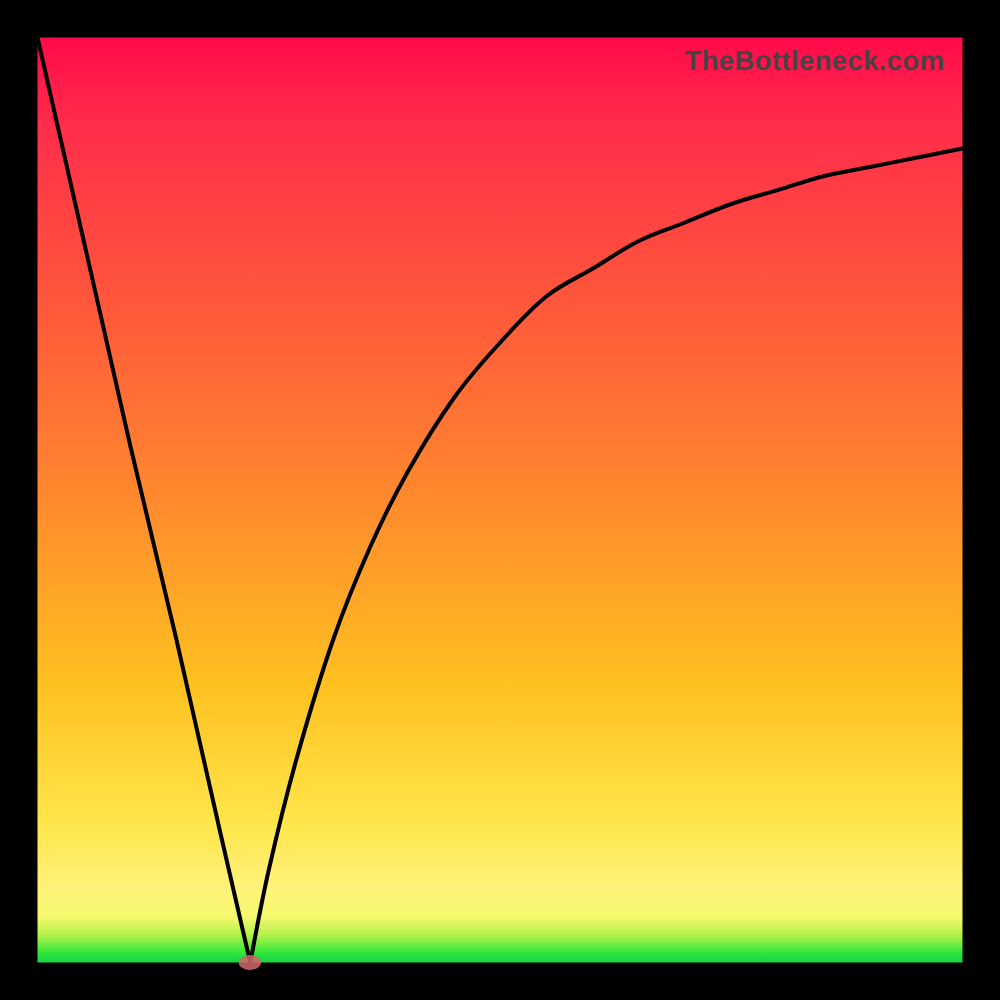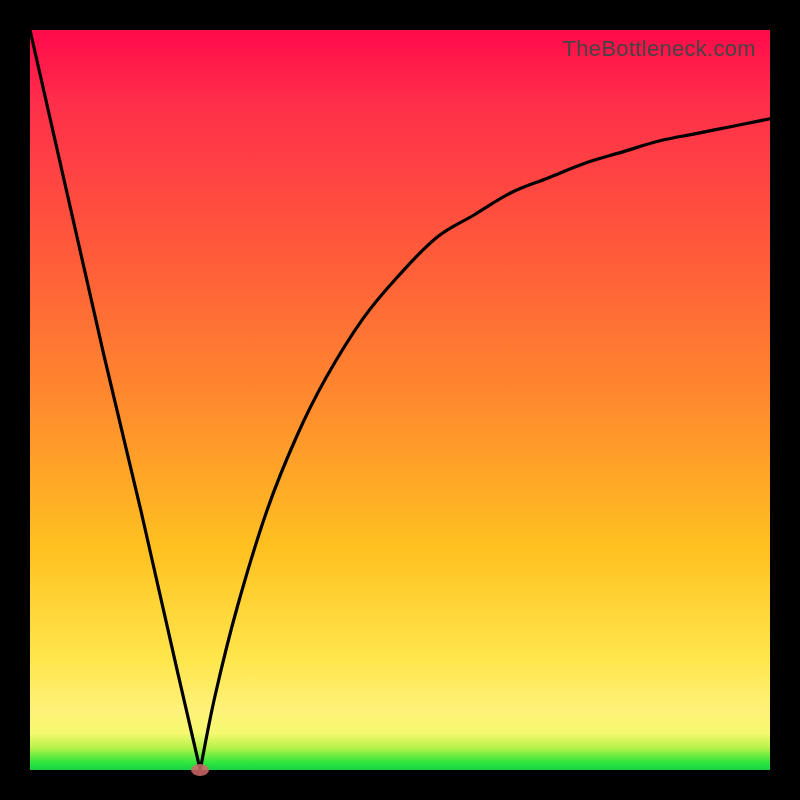--- a/index.html
+++ b/index.html
@@ -40,21 +40,21 @@
       #2ee63a 99%,
       #19d24b 100%
     );
   }
   .branding {
     position: absolute;
     top: 6px;
     right: 14px;
     color: #444;
     font-size: 22px;
-    font-weight: 400;
+    font-weight: 700;
     letter-spacing: 0.3px;
     user-select: none;
   }
   svg.curve {
     position: absolute;
     left: 0;
     top: 0;
     width: 740px;
     height: 740px;
     overflow: visible;

